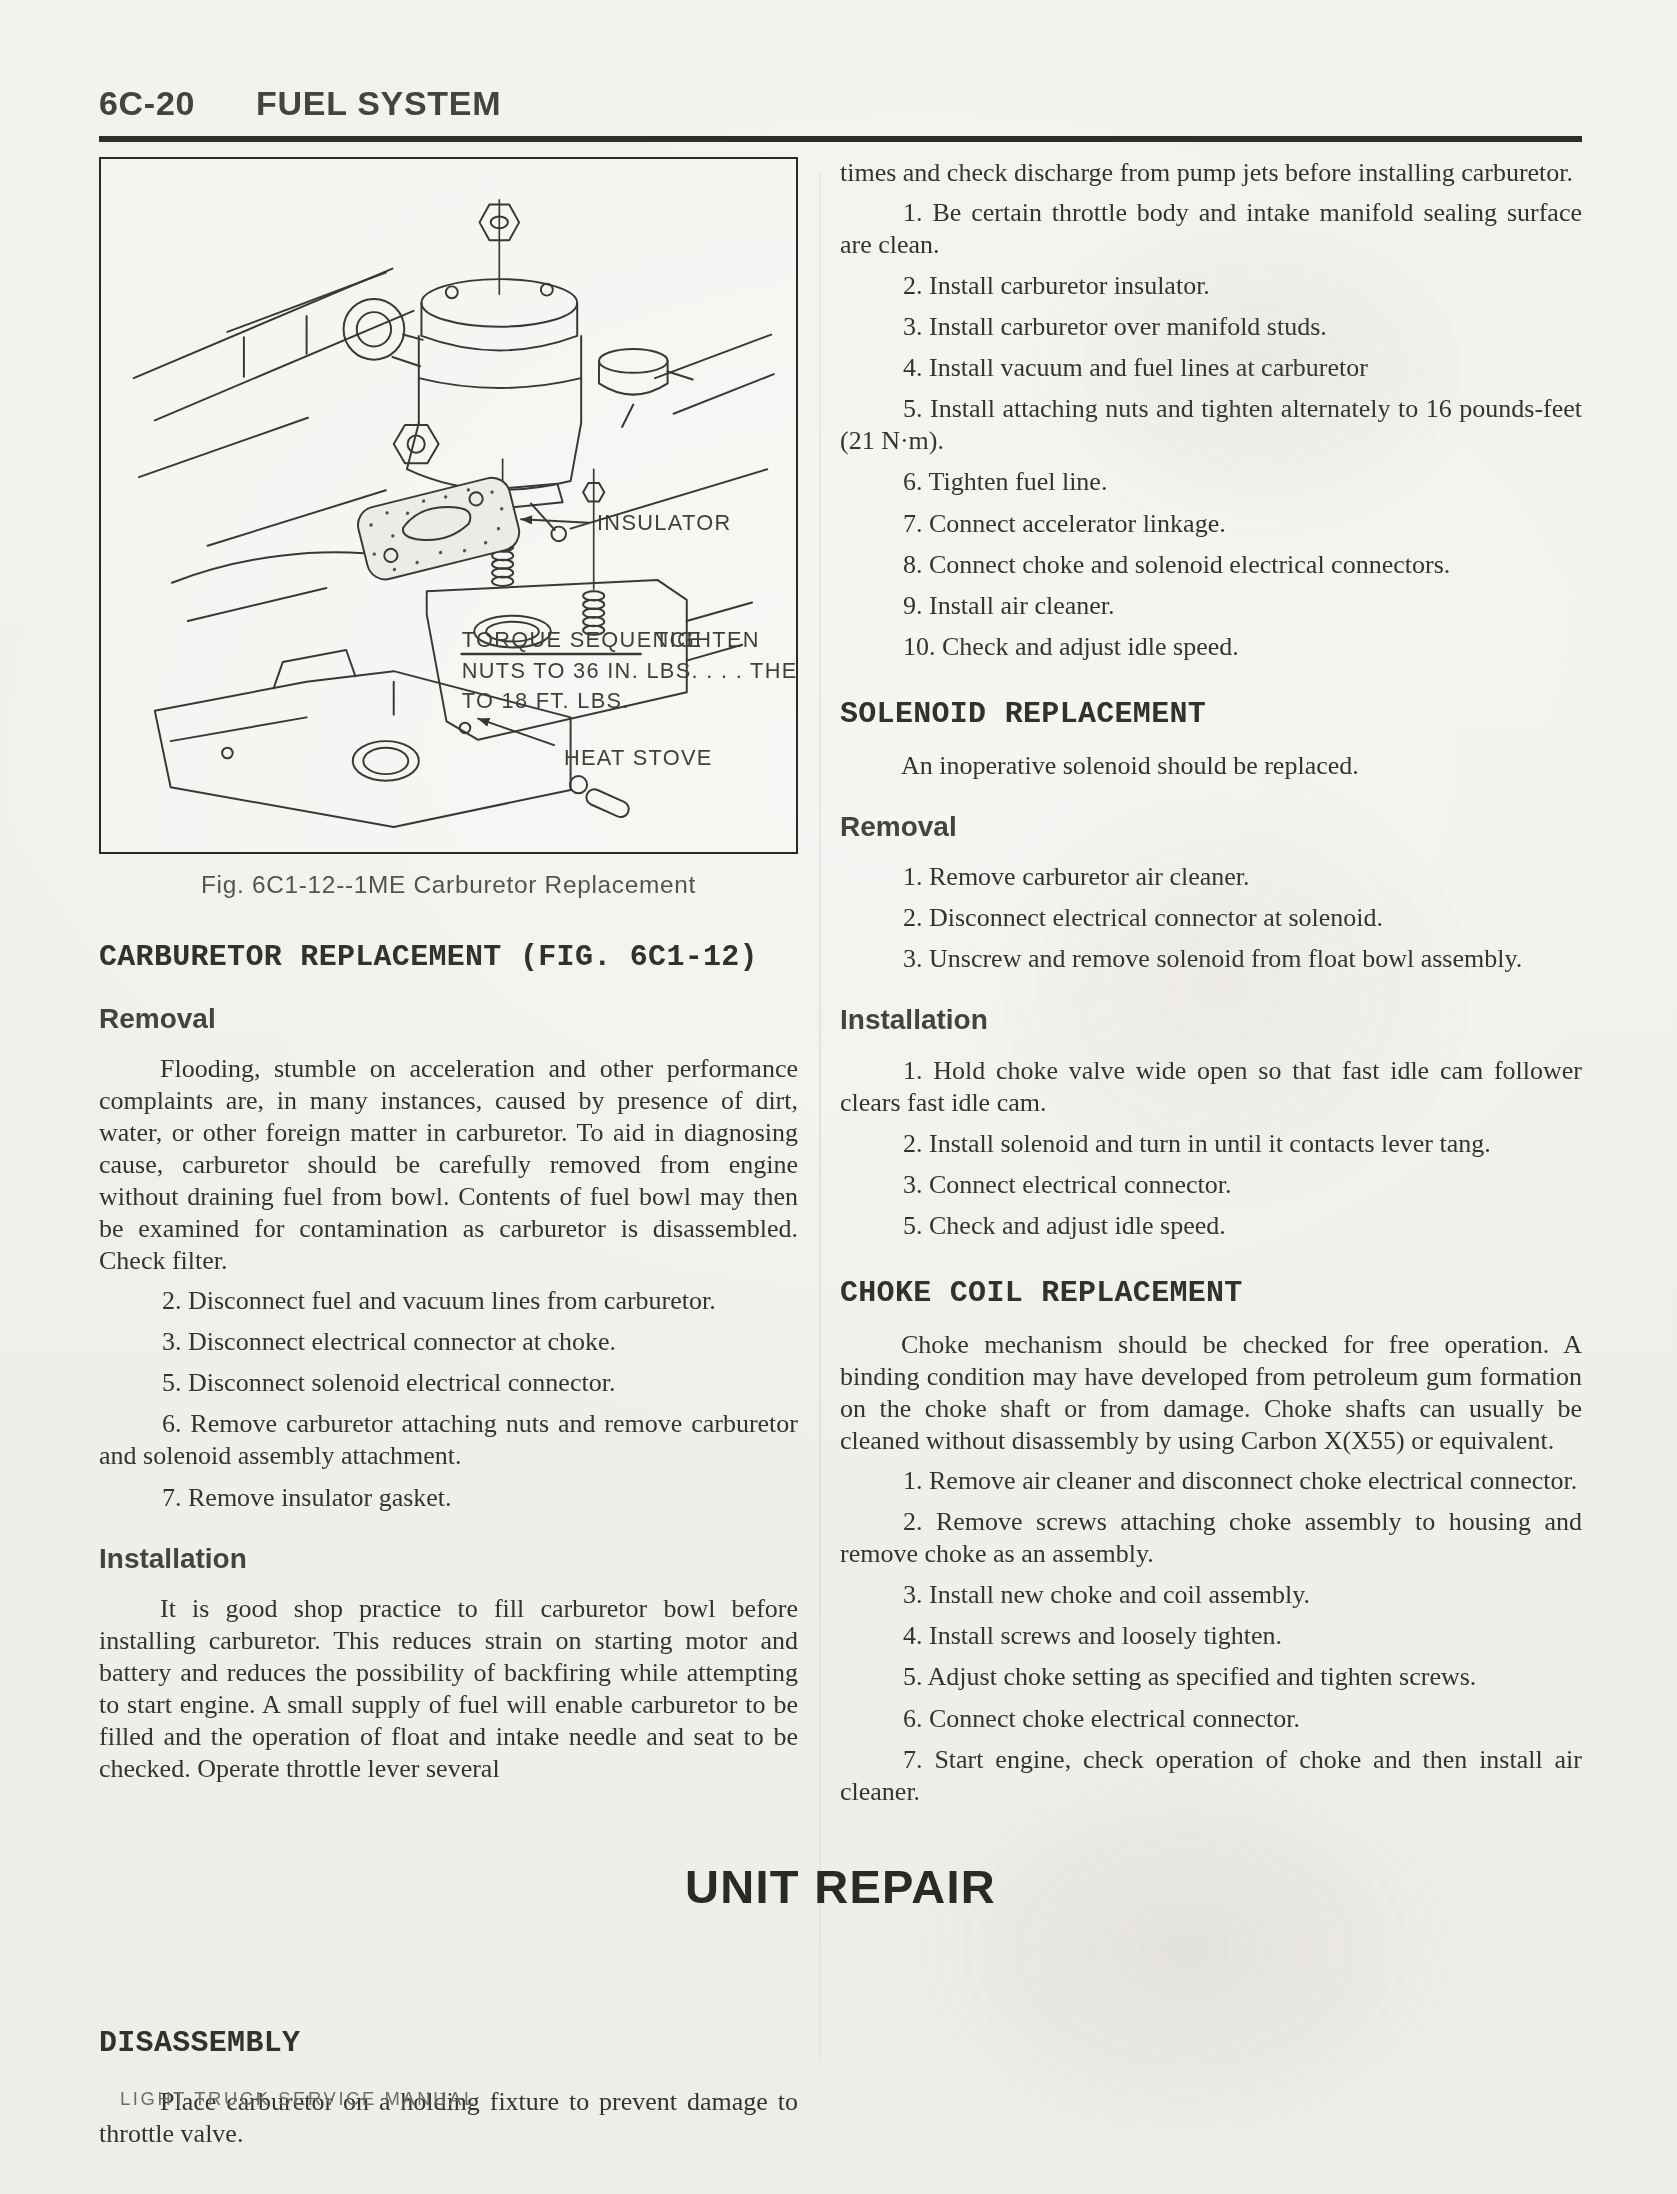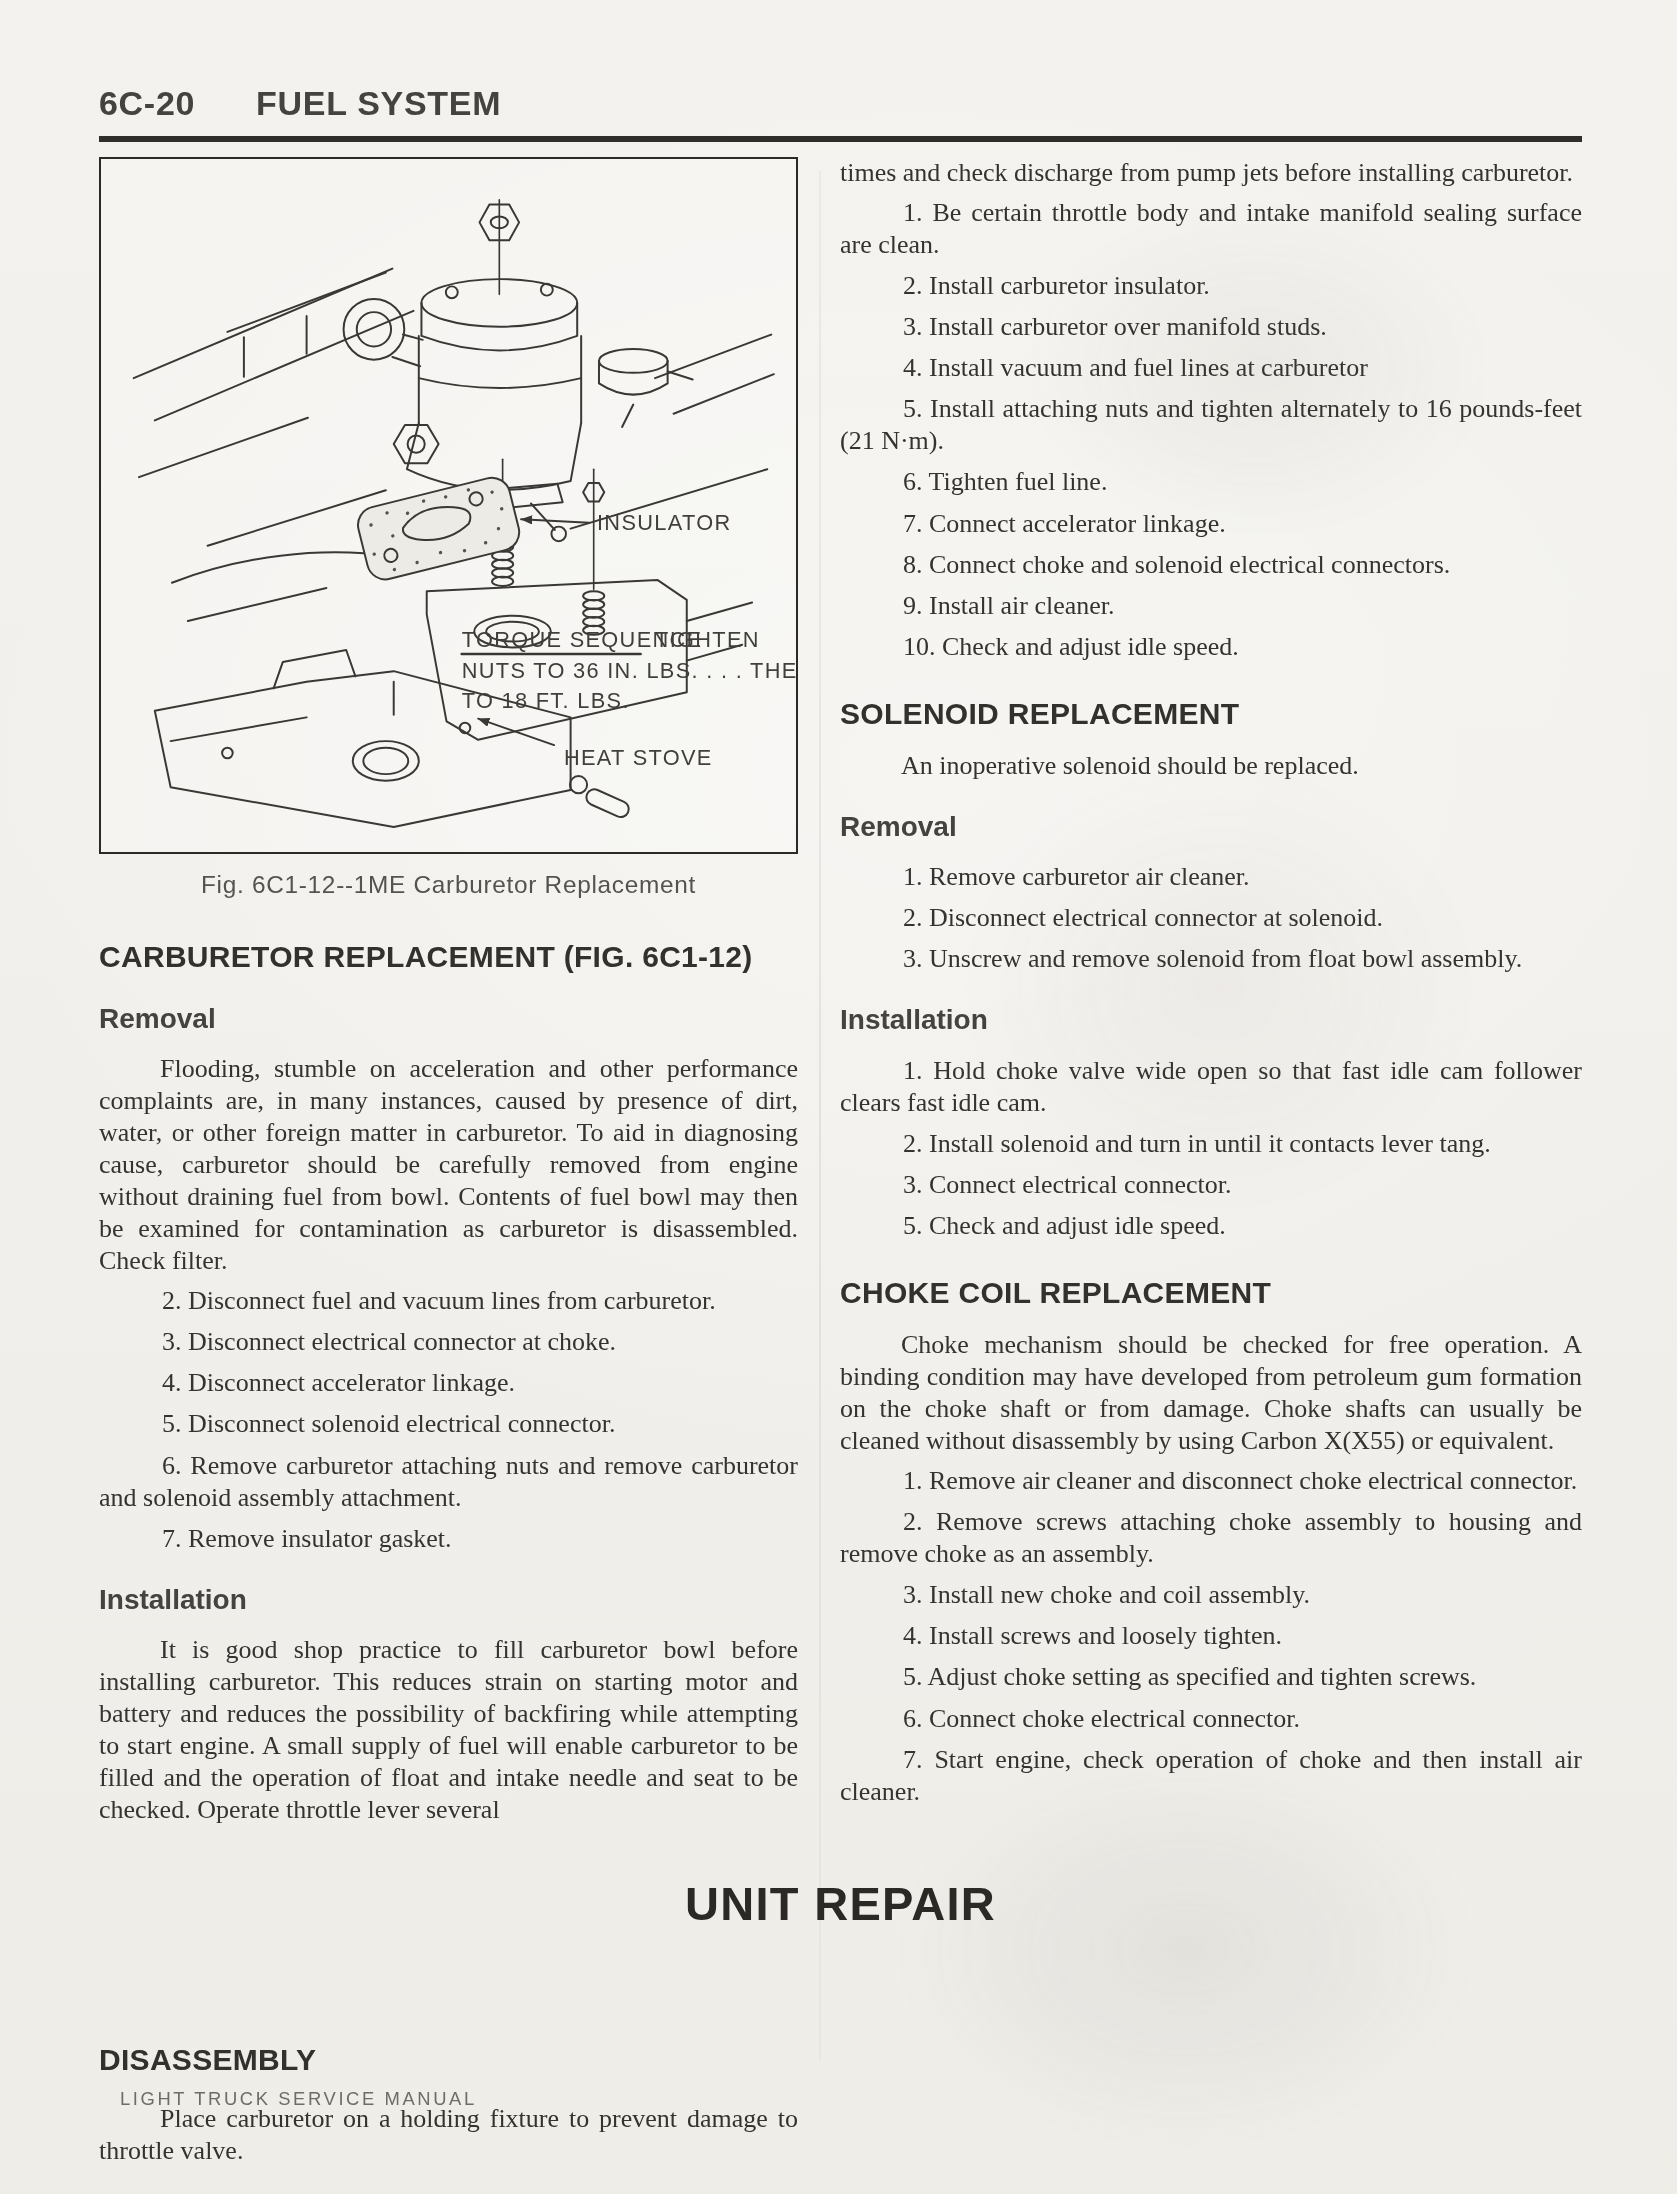--- a/index.html
+++ b/index.html
@@ -34,21 +34,21 @@
 
   .cols{display:flex;gap:42px;margin-top:14.5px;}
   .col-l{width:699px;flex:none;}
   .col-r{width:742px;flex:none;}
 
   .figbox{position:relative;width:699px;height:697px;box-sizing:border-box;
           border:2.6px solid #2b2a27;background:rgba(255,255,255,0.25);}
   .figcap{margin-top:17px;text-align:center;
           font-family:"Liberation Sans", sans-serif;font-size:24.4px;color:#55534e;letter-spacing:0.7px;}
 
-  h2.section{font-family:Liberation Sans, sans-serif;font-weight:bold;
+  h2.section{font-family:Liberation Mono, monospace;font-weight:bold;
              font-size:30px;letter-spacing:0.3px;color:#33312d;margin:34px 0 18.4px;}
   h2.first{margin-top:41px;}
   h3.sub{font-family:"Liberation Sans", sans-serif;font-weight:bold;
          font-size:28px;color:#45433f;margin:29px 0 18.4px;}
   p.para{font-size:26px;line-height:32px;text-align:justify;text-indent:61px;margin:0 0 8px;}
   p.cont{text-indent:0;}
   p.step{font-size:26px;line-height:32px;text-align:justify;text-indent:63px;margin:0 0 9.2px;}
 
   .unit{margin:42px 0 0;text-align:center;font-family:"Liberation Sans", sans-serif;
         font-weight:bold;font-size:47px;letter-spacing:1.3px;color:#2a2926;}
@@ -214,21 +214,20 @@
 
       <div class="figcap">Fig. 6C1-12--1ME Carburetor Replacement</div>
 
       <h2 class="section first">CARBURETOR REPLACEMENT (FIG. 6C1-12)</h2>
 
       <h3 class="sub">Removal</h3>
       <p class="para">Flooding, stumble on acceleration and other performance complaints are, in many instances, caused by presence of dirt, water, or other foreign matter in carburetor. To aid in diagnosing cause, carburetor should be carefully removed from engine without draining fuel from bowl. Contents of fuel bowl may then be examined for contamination as carburetor is disassembled. Check filter.</p>
 
       <p class="step">2. Disconnect fuel and vacuum lines from carburetor.</p>
       <p class="step">3. Disconnect electrical connector at choke.</p>
-      <p class="step">4. Disconnect accelerator linkage.</p>
       <p class="step">5. Disconnect solenoid electrical connector.</p>
       <p class="step">6. Remove carburetor attaching nuts and remove carburetor and solenoid assembly attachment.</p>
       <p class="step">7. Remove insulator gasket.</p>
 
       <h3 class="sub">Installation</h3>
       <p class="para">It is good shop practice to fill carburetor bowl before installing carburetor. This reduces strain on starting motor and battery and reduces the possibility of backfiring while attempting to start engine. A small supply of fuel will enable carburetor to be filled and the operation of float and intake needle and seat to be checked. Operate throttle lever several</p>
     </div>
 
     <div class="col-r">
       <p class="para cont">times and check discharge from pump jets before installing carburetor.</p>

